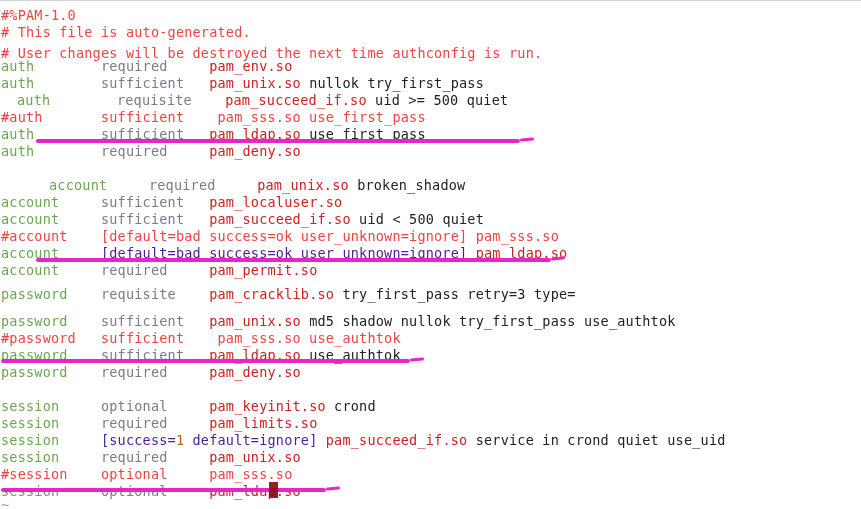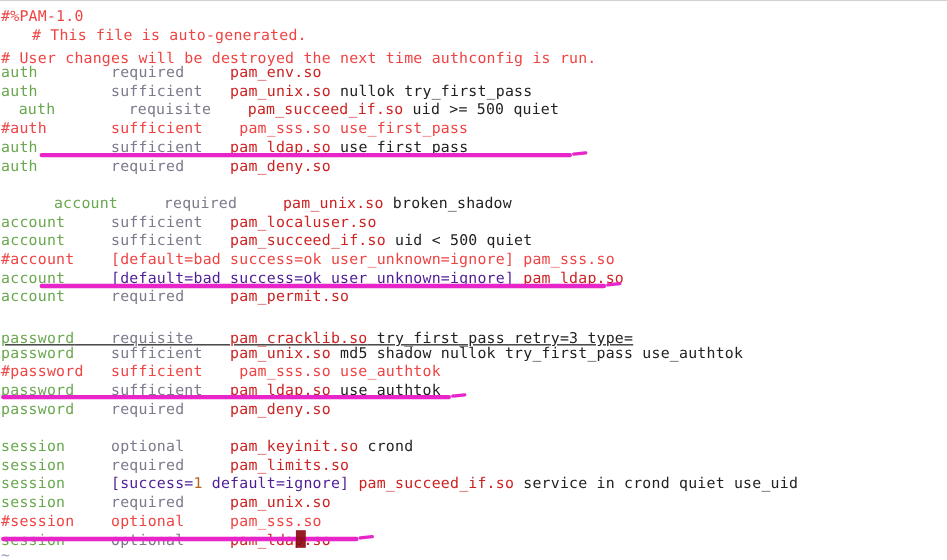--- a/index.html
+++ b/index.html
@@ -78,37 +78,37 @@
     opacity: 0.92;
   }
 </style>
 </head>
 <body>
 
 <div id="editor">
 
   <div class="code-area">
       <div class="line" style="top: 6px; left: 1px;"><span class="tok c-comment">#%PAM-1.0</span></div>
-      <div class="line" style="top: 23px; left: 1px; margin-left: 28px;"><span class="tok c-comment"># This file is auto-generated.</span></div>
+      <div class="line" style="top: 23px; left: 1px;"><span class="tok c-comment"># This file is auto-generated.</span></div>
       <div class="line" style="top: 44px; left: 1px;"><span class="tok c-comment"># User changes will be destroyed the next time authconfig is run.</span></div>
       <div class="line" style="top: 57px; left: 1px;"><span class="tok c-type">auth</span><span class="tok c-plain">        </span><span class="tok c-control">required</span><span class="tok c-plain">     </span><span class="tok c-module">pam_env.so</span></div>
       <div class="line" style="top: 74px; left: 1px;"><span class="tok c-type">auth</span><span class="tok c-plain">        </span><span class="tok c-control">sufficient</span><span class="tok c-plain">   </span><span class="tok c-module">pam_unix.so</span><span class="tok c-arg"> nullok try_first_pass</span></div>
       <div class="line" style="top: 91px; left: 1px; padding-left: 16px;"><span class="tok c-type">auth</span><span class="tok c-plain">        </span><span class="tok c-control">requisite</span><span class="tok c-plain">    </span><span class="tok c-module">pam_succeed_if.so</span><span class="tok c-arg"> uid &gt;= 500 quiet</span></div>
       <div class="line" style="top: 108px; left: 1px;"><span class="tok c-comment">#auth       sufficient    pam_sss.so use_first_pass</span></div>
       <div class="line" style="top: 125px; left: 1px;"><span class="tok c-type">auth</span><span class="tok c-plain">        </span><span class="tok c-control">sufficient</span><span class="tok c-plain">   </span><span class="tok c-module">pam_ldap.so</span><span class="tok c-arg"> use_first_pass</span></div>
       <div class="line" style="top: 142px; left: 1px;"><span class="tok c-type">auth</span><span class="tok c-plain">        </span><span class="tok c-control">required</span><span class="tok c-plain">     </span><span class="tok c-module">pam_deny.so</span></div>
       <div class="line" style="top: 159px; left: 1px;">&nbsp;</div>
       <div class="line" style="top: 176px; left: 1px; padding-left: 48px;"><span class="tok c-type">account</span><span class="tok c-plain">     </span><span class="tok c-control">required</span><span class="tok c-plain">     </span><span class="tok c-module">pam_unix.so</span><span class="tok c-arg"> broken_shadow</span></div>
       <div class="line" style="top: 193px; left: 1px;"><span class="tok c-type">account</span><span class="tok c-plain">     </span><span class="tok c-control">sufficient</span><span class="tok c-plain">   </span><span class="tok c-module">pam_localuser.so</span></div>
       <div class="line" style="top: 210px; left: 1px;"><span class="tok c-type">account</span><span class="tok c-plain">     </span><span class="tok c-control">sufficient</span><span class="tok c-plain">   </span><span class="tok c-module">pam_succeed_if.so</span><span class="tok c-arg"> uid &lt; 500 quiet</span></div>
       <div class="line" style="top: 227px; left: 1px;"><span class="tok c-comment">#account    [default=bad success=ok user_unknown=ignore] pam_sss.so</span></div>
       <div class="line" style="top: 244px; left: 1px;"><span class="tok c-type">account</span><span class="tok c-plain">     </span><span class="tok c-bracket">[default=bad success=ok user_unknown=ignore]</span><span class="tok c-plain"> </span><span class="tok c-module">pam_ldap.so</span></div>
       <div class="line" style="top: 261px; left: 1px;"><span class="tok c-type">account</span><span class="tok c-plain">     </span><span class="tok c-control">required</span><span class="tok c-plain">     </span><span class="tok c-module">pam_permit.so</span></div>
       <div class="line" style="top: 278px; left: 1px;">&nbsp;</div>
-      <div class="line" style="top: 299px; left: 1px; text-decoration: underline;"><span class="tok c-type">password</span><span class="tok c-plain">    </span><span class="tok c-control">requisite</span><span class="tok c-plain">    </span><span class="tok c-module">pam_cracklib.so</span><span class="tok c-arg"> try_first_pass retry=3 type=</span></div>
+      <div class="line" style="top: 285px; left: 1px;"><span class="tok c-type">password</span><span class="tok c-plain">    </span><span class="tok c-control">requisite</span><span class="tok c-plain">    </span><span class="tok c-module">pam_cracklib.so</span><span class="tok c-arg"> try_first_pass retry=3 type=</span></div>
       <div class="line" style="top: 312px; left: 1px;"><span class="tok c-type">password</span><span class="tok c-plain">    </span><span class="tok c-control">sufficient</span><span class="tok c-plain">   </span><span class="tok c-module">pam_unix.so</span><span class="tok c-arg"> md5 shadow nullok try_first_pass use_authtok</span></div>
       <div class="line" style="top: 329px; left: 1px;"><span class="tok c-comment">#password   sufficient    pam_sss.so use_authtok</span></div>
       <div class="line" style="top: 346px; left: 1px;"><span class="tok c-type">password</span><span class="tok c-plain">    </span><span class="tok c-control">sufficient</span><span class="tok c-plain">   </span><span class="tok c-module">pam_ldap.so</span><span class="tok c-arg"> use_authtok</span></div>
       <div class="line" style="top: 363px; left: 1px;"><span class="tok c-type">password</span><span class="tok c-plain">    </span><span class="tok c-control">required</span><span class="tok c-plain">     </span><span class="tok c-module">pam_deny.so</span></div>
       <div class="line" style="top: 380px; left: 1px;">&nbsp;</div>
       <div class="line" style="top: 397px; left: 1px;"><span class="tok c-type">session</span><span class="tok c-plain">     </span><span class="tok c-control">optional</span><span class="tok c-plain">     </span><span class="tok c-module">pam_keyinit.so</span><span class="tok c-arg"> crond</span></div>
       <div class="line" style="top: 414px; left: 1px;"><span class="tok c-type">session</span><span class="tok c-plain">     </span><span class="tok c-control">required</span><span class="tok c-plain">     </span><span class="tok c-module">pam_limits.so</span></div>
       <div class="line" style="top: 431px; left: 1px;"><span class="tok c-type">session</span><span class="tok c-plain">     </span><span class="tok c-bracket">[success=</span><span class="tok c-number">1</span><span class="tok c-bracket"> default=ignore]</span><span class="tok c-plain"> </span><span class="tok c-module">pam_succeed_if.so</span><span class="tok c-arg"> service in crond quiet use_uid</span></div>
       <div class="line" style="top: 448px; left: 1px; text-align: right;"><span class="tok c-type">session</span><span class="tok c-plain">     </span><span class="tok c-control">required</span><span class="tok c-plain">     </span><span class="tok c-module">pam_unix.so</span></div>
       <div class="line" style="top: 465px; left: 1px;"><span class="tok c-comment">#session    optional     pam_sss.so</span></div>

